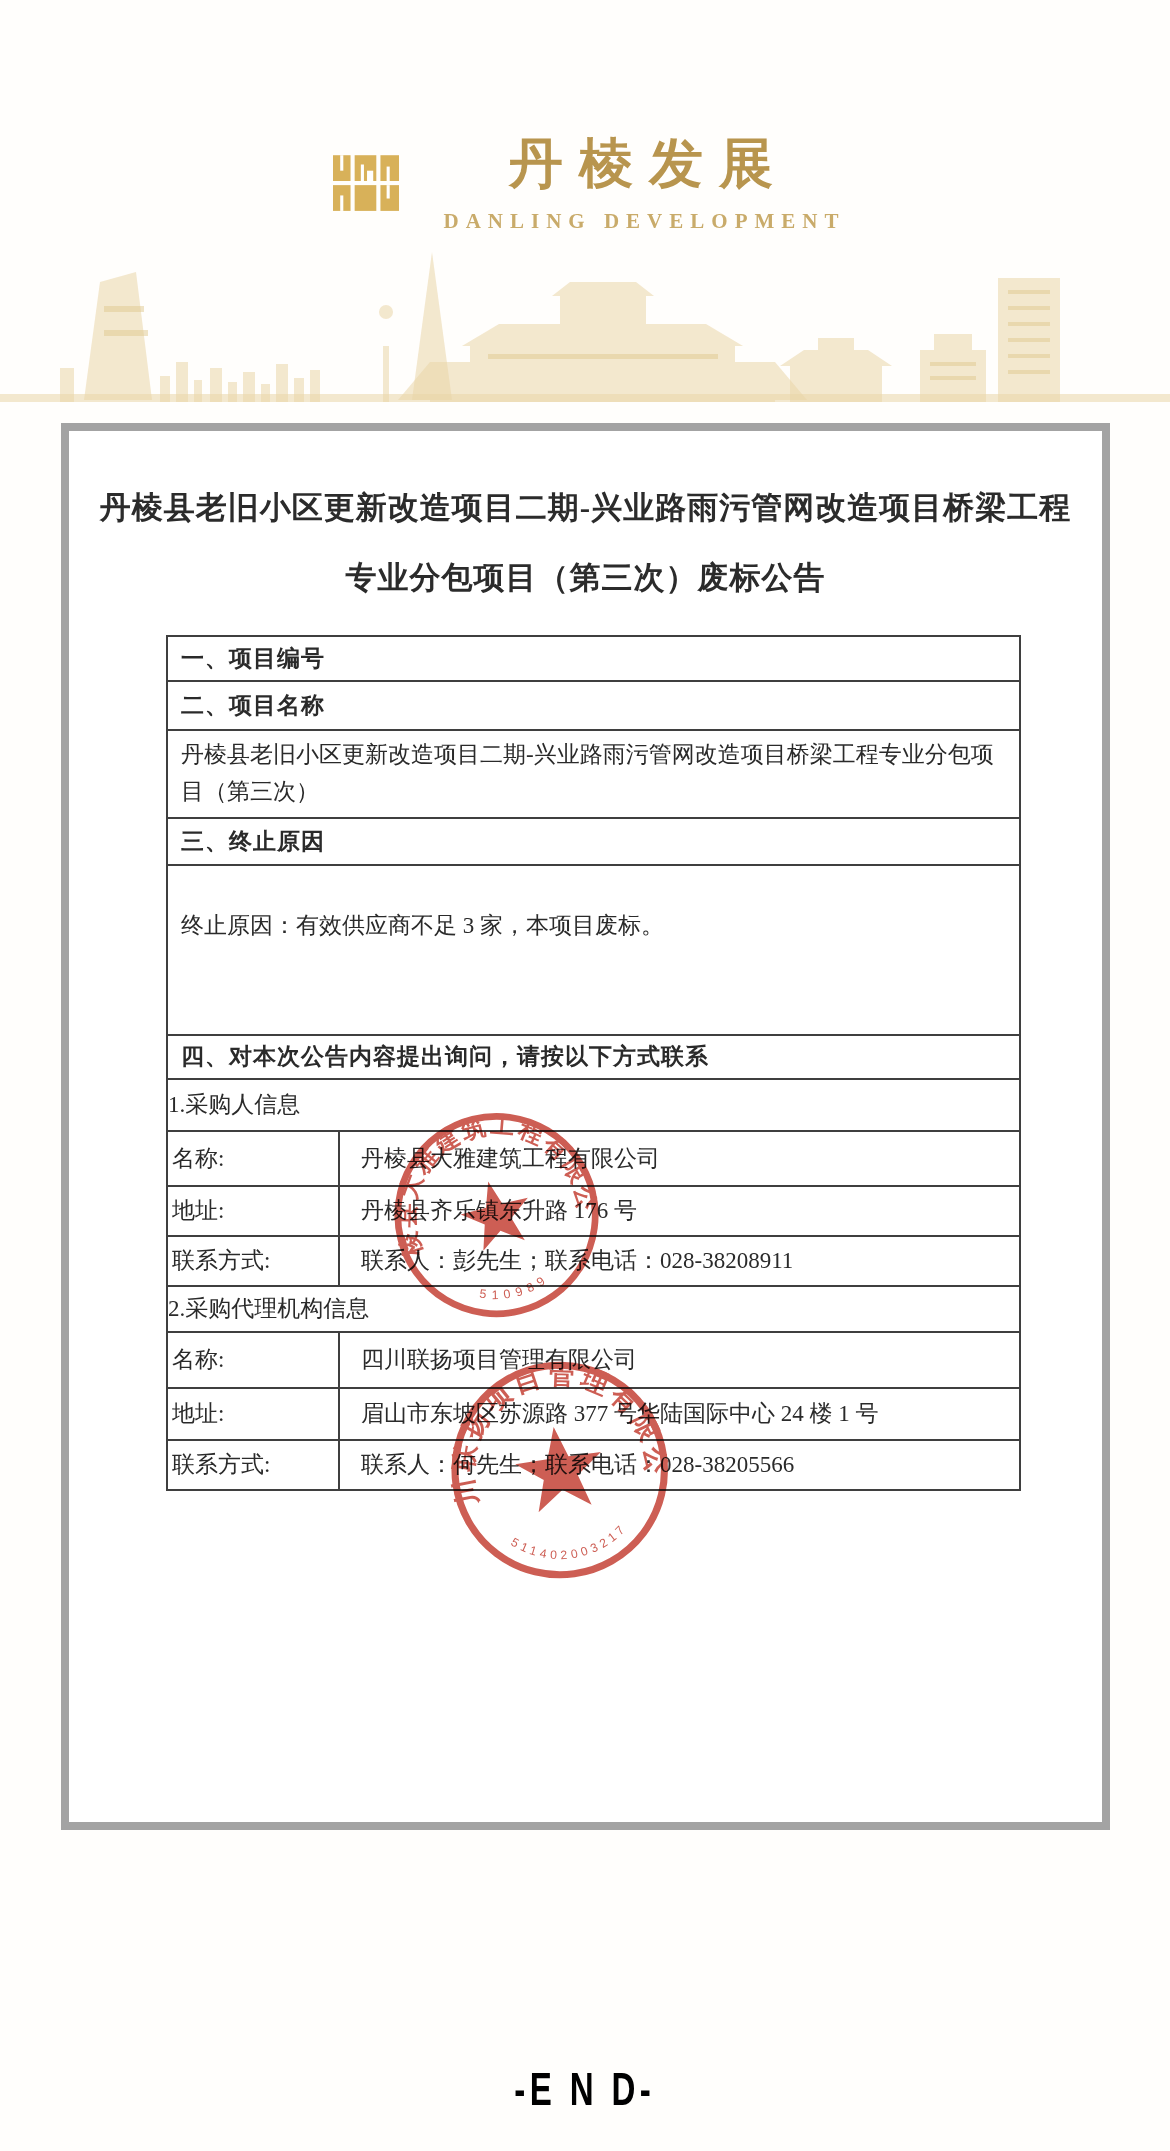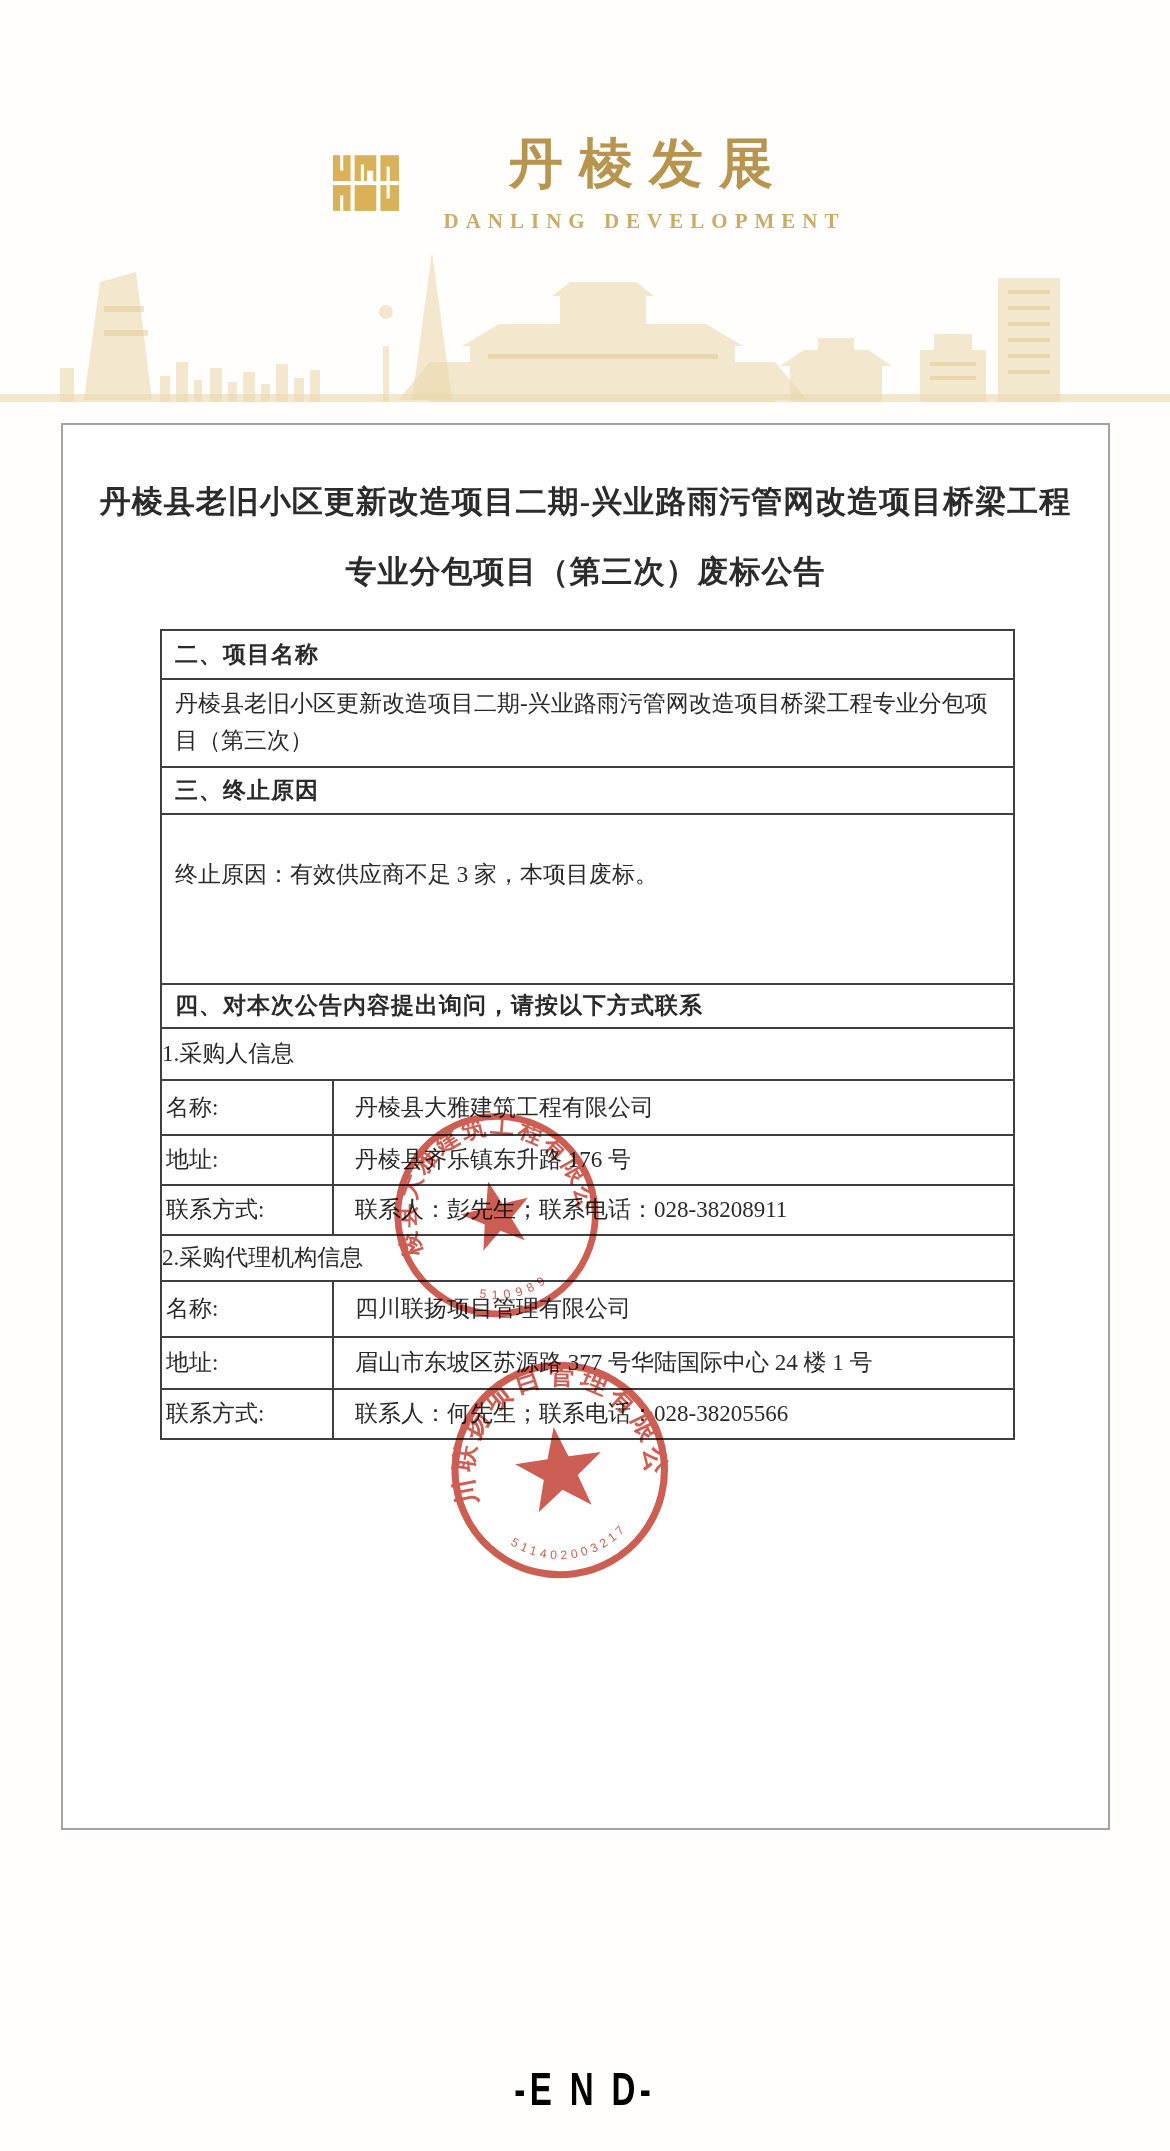--- a/index.html
+++ b/index.html
@@ -24,21 +24,21 @@
     margin-top:8px; font-size:21px; font-weight:600;
     letter-spacing:7px; color:#c9ab6a; text-indent:7px;
   }
 
   
   .skyline { position:absolute; top:250px; left:0; width:1170px; height:152px; }
 
   
   .doc {
     position:absolute; left:61px; top:423px; width:1049px; height:1407px;
-    border:2px solid #a3a3a3; background:#ffffff;
+    border:8px solid #a3a3a3; background:#ffffff;
   }
   .doc-title { margin-top:56px; text-align:center; font-weight:700;
     font-size:31px; color:#2b2b2b; letter-spacing:1px; }
   .doc-title .t2 { margin-top:28px; }
 
   
   table.info {
     margin:36px 0 0 97px; width:855px;
     border-collapse:collapse; table-layout:fixed;
     position:relative; z-index:1;
@@ -149,20 +149,23 @@
       <div class="t1">丹棱县老旧小区更新改造项目二期-兴业路雨污管网改造项目桥梁工程</div>
       <div class="t2">专业分包项目（第三次）废标公告</div>
     </div>
 
     <table class="info">
       <colgroup>
           <col class="c1">
           <col>
         </colgroup>
       <tbody>
+        <tr style="height:45px">
+            <td class="sec" colspan="2">一、项目编号</td>
+          </tr>
         <tr style="height:49px">
             <td class="sec" colspan="2">二、项目名称</td>
           </tr>
         <tr style="height:83px">
             <td class="val" colspan="2">丹棱县老旧小区更新改造项目二期-兴业路雨污管网改造项目桥梁工程专业分包项目（第三次）</td>
           </tr>
         <tr style="height:47px">
             <td class="sec" colspan="2">三、终止原因</td>
           </tr>
         <tr style="height:170px">

